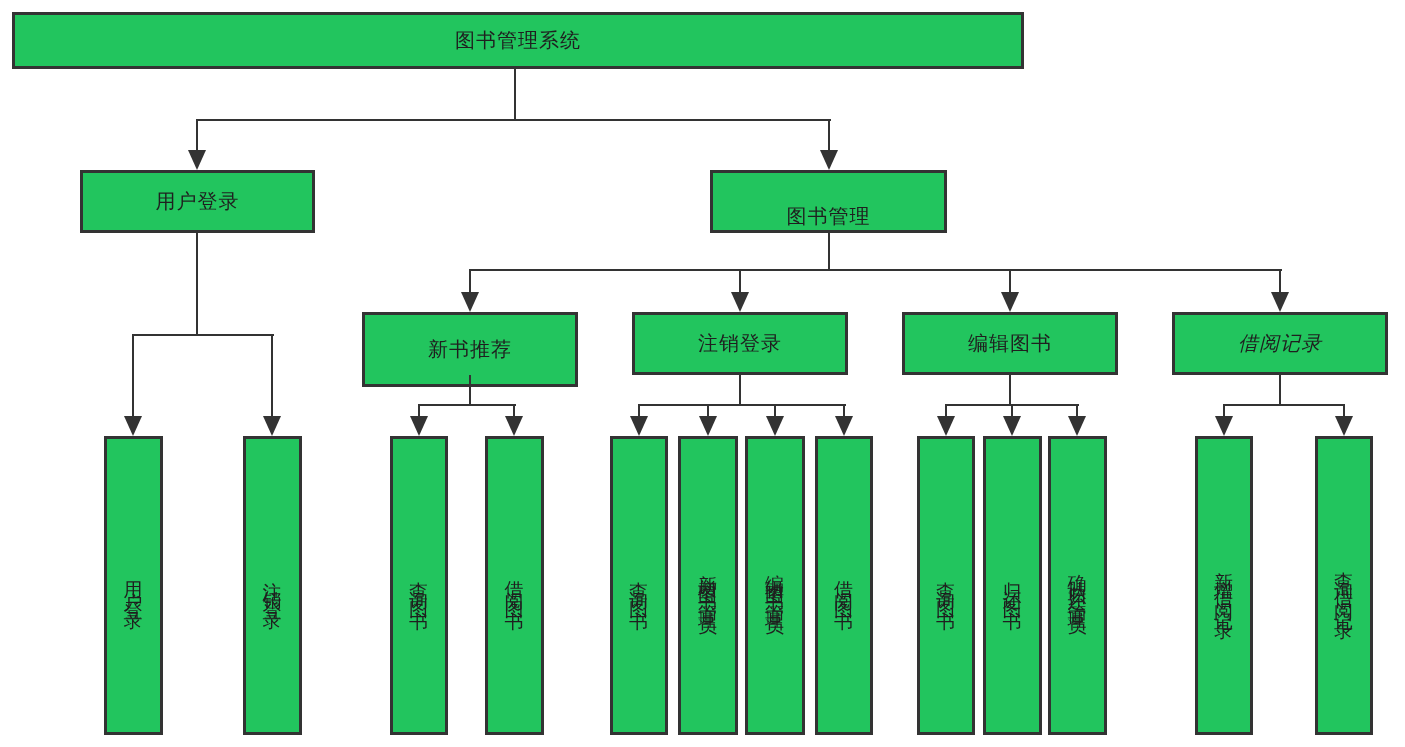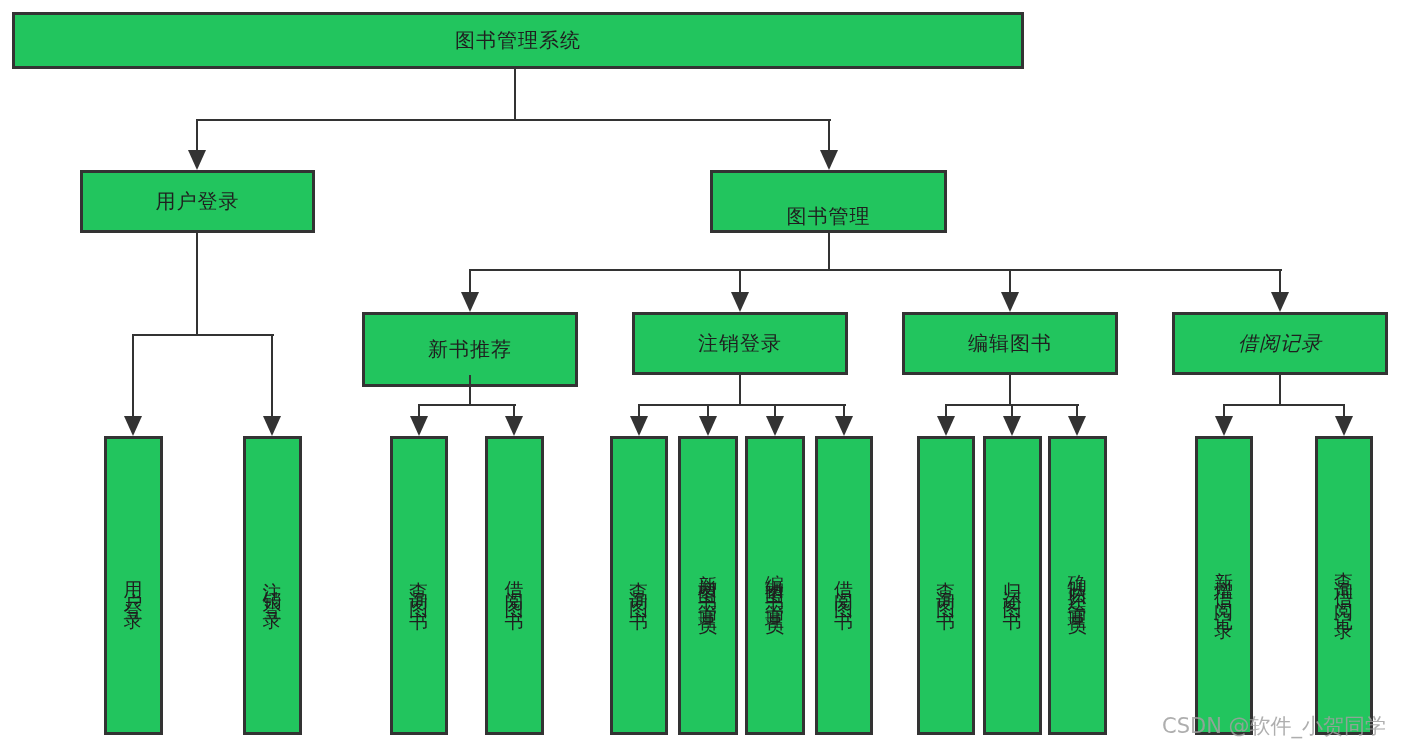--- a/index.html
+++ b/index.html
@@ -183,15 +183,14 @@
     <span class="vtext tight">确认归还（管理员）</span>
   </div>
 
   <div class="node leaf" style="left:1195px; width:58px;">
     <span class="vtext">新增借阅记录</span>
   </div>
   <div class="node leaf" style="left:1315px; width:58px;">
     <span class="vtext">查询借阅记录</span>
   </div>
 
-  <div class="watermark">CSDN @软件_小贺同学</div>
 
 </div>
 
 </body></html>

